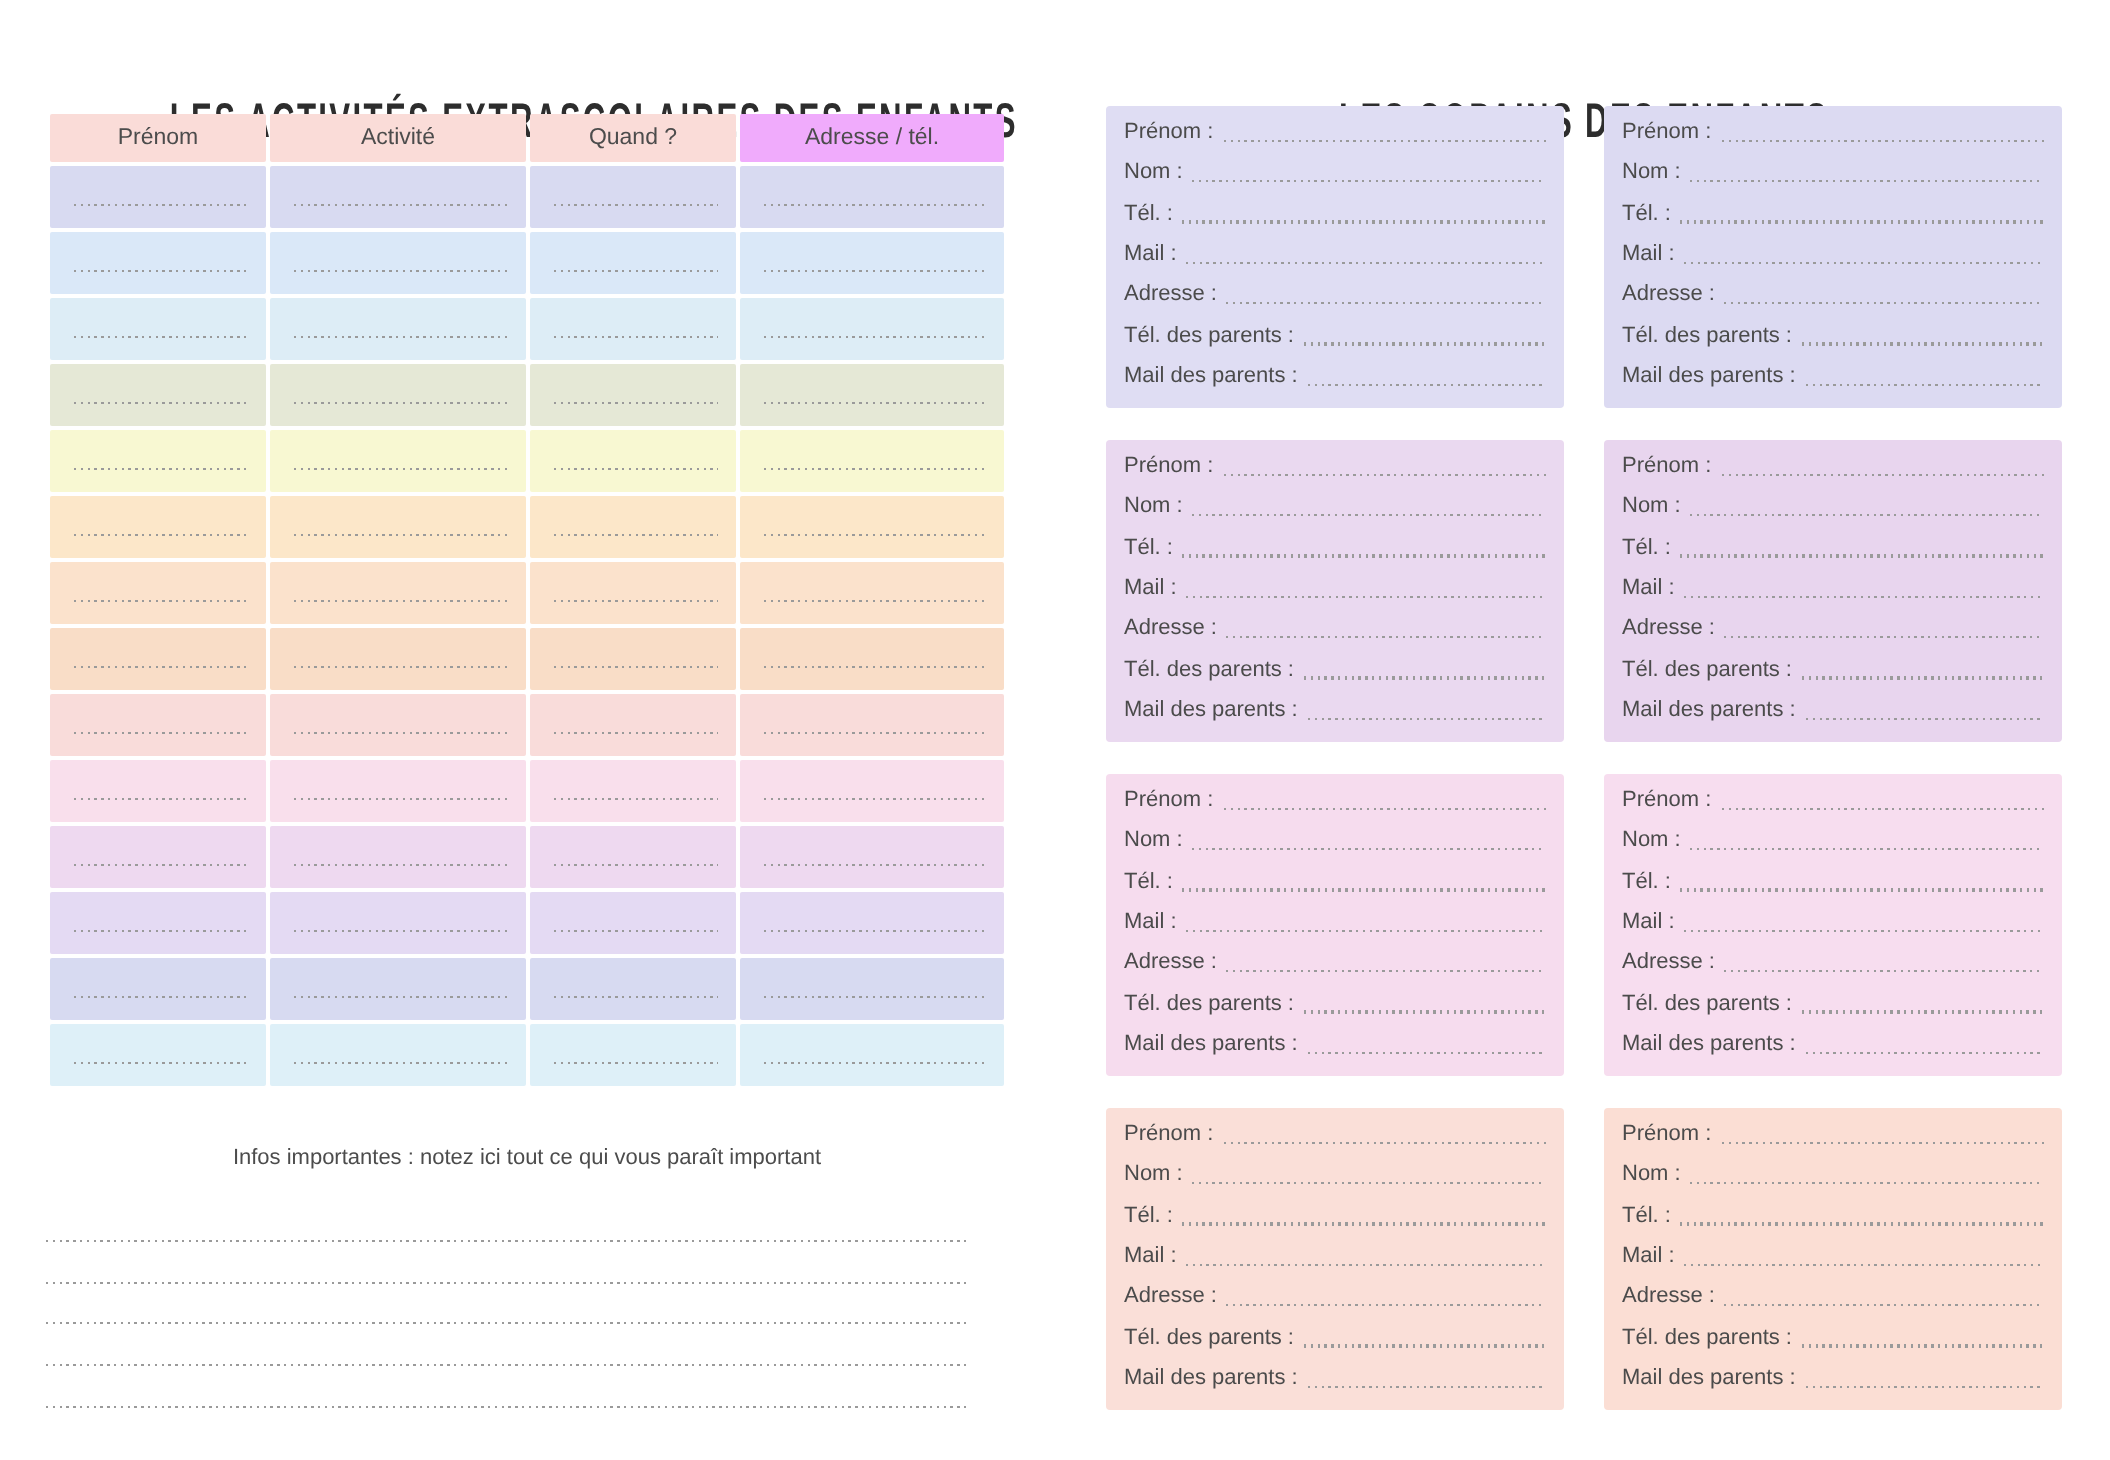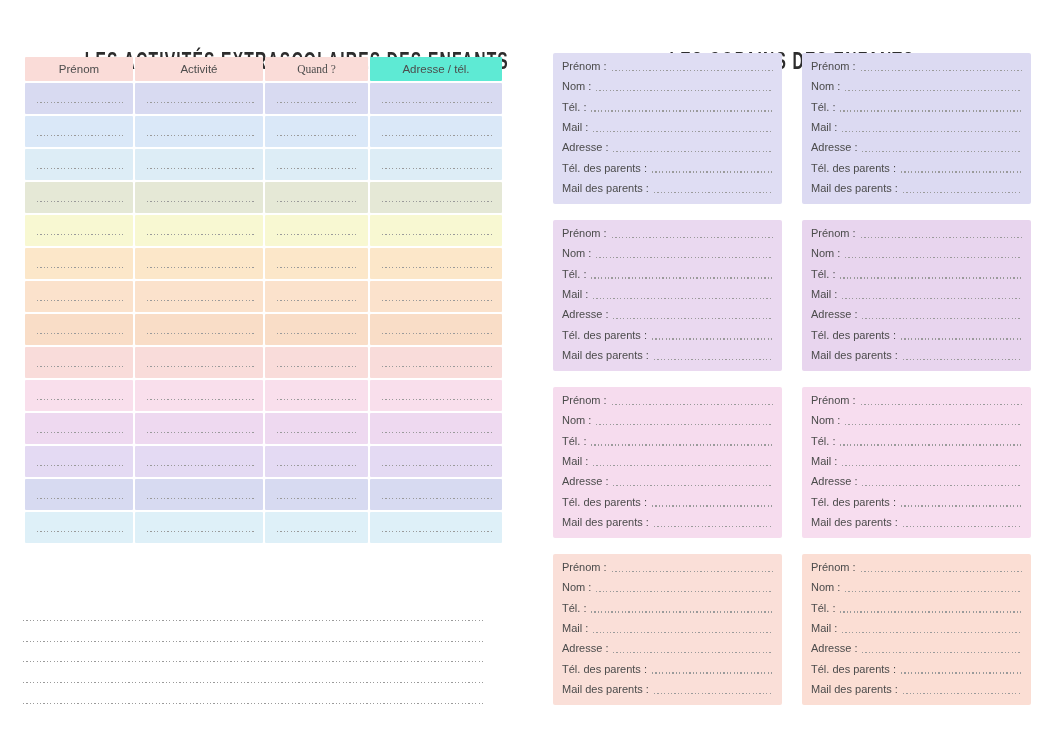--- a/index.html
+++ b/index.html
@@ -82,22 +82,22 @@
 <body>
 
 <div class="sheet">
 
   <section>
     <h1 class="page-title title-left"><span class="tt">LES ACTIVITÉS EXTRASCOLAIRES DES ENFANTS</span></h1>
 
     <div class="acts-table" id="acts-table">
         <div class="th" style="background: rgb(250, 220, 216);">Prénom</div>
         <div class="th" style="background: rgb(250, 220, 216);">Activité</div>
-        <div class="th" style="background: rgb(250, 220, 216); font-family: Liberation Serif, serif;">Quand ?</div>
-        <div class="th" style="background: #5eead4;">Adresse / tél.</div>
+        <div class="th" style="background: rgb(250, 220, 216);">Quand ?</div>
+        <div class="th" style="background: #f0abfc;">Adresse / tél.</div>
         <div class="td" style="background: rgb(216, 218, 241);">
           <div class="dots"></div>
         </div>
         <div class="td" style="background: rgb(216, 218, 241);">
           <div class="dots"></div>
         </div>
         <div class="td" style="background: rgb(216, 218, 241);">
           <div class="dots"></div>
         </div>
         <div class="td" style="background: rgb(216, 218, 241);">
@@ -255,20 +255,21 @@
         </div>
         <div class="td" style="background: rgb(222, 240, 248);">
           <div class="dots"></div>
         </div>
         <div class="td" style="background: rgb(222, 240, 248);">
           <div class="dots"></div>
         </div>
       </div>
 
     <div class="note">
+      <div>Infos importantes : notez ici tout ce qui vous paraît important</div>
     </div>
     <div class="note-lines" id="note-lines">
         <div class="wline"></div>
         <div class="wline"></div>
         <div class="wline"></div>
         <div class="wline"></div>
         <div class="wline"></div>
       </div>
   </section>
 

